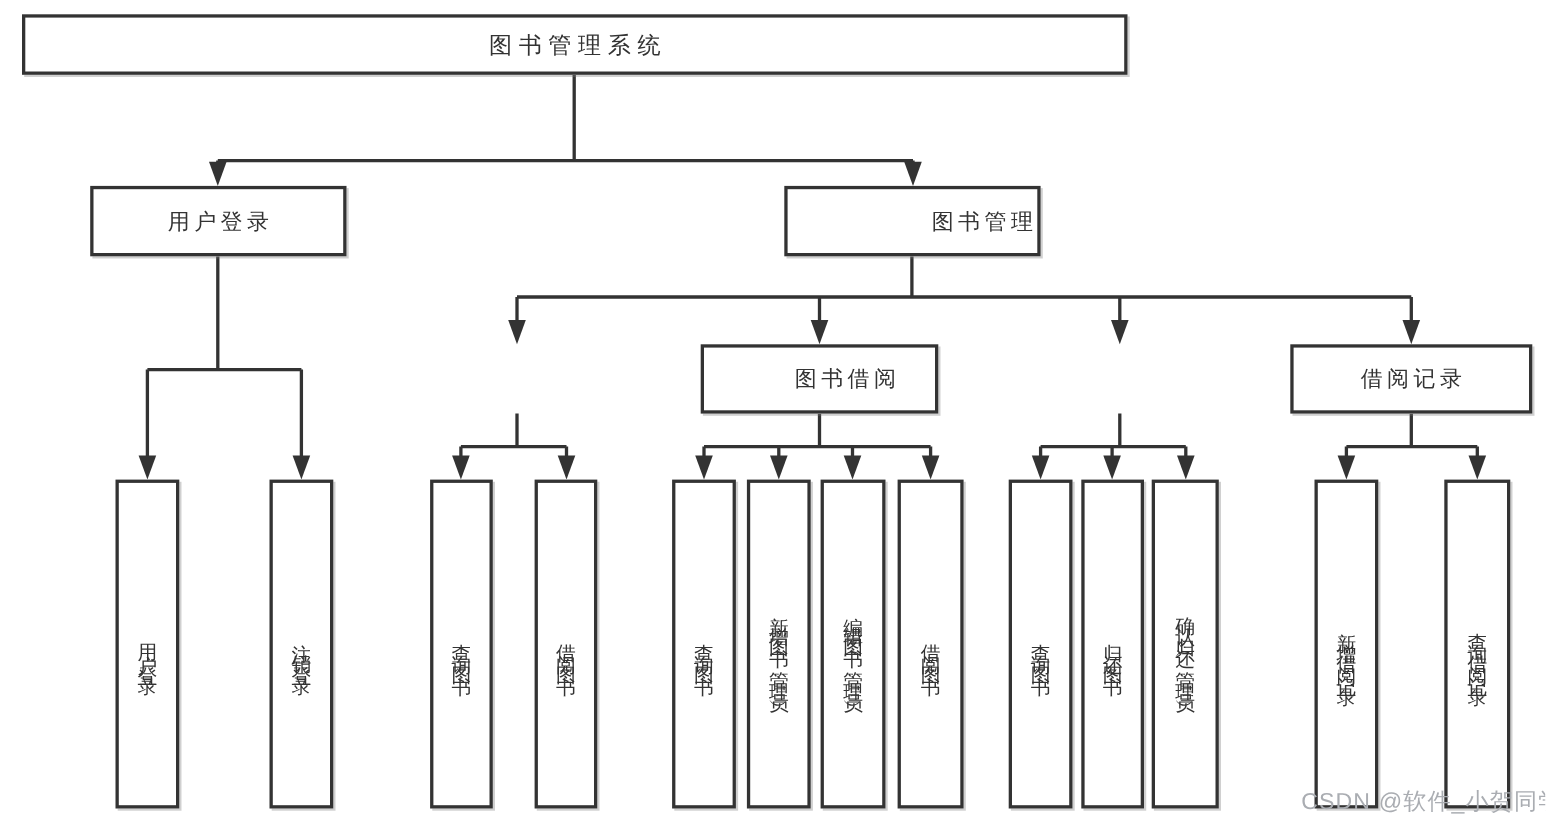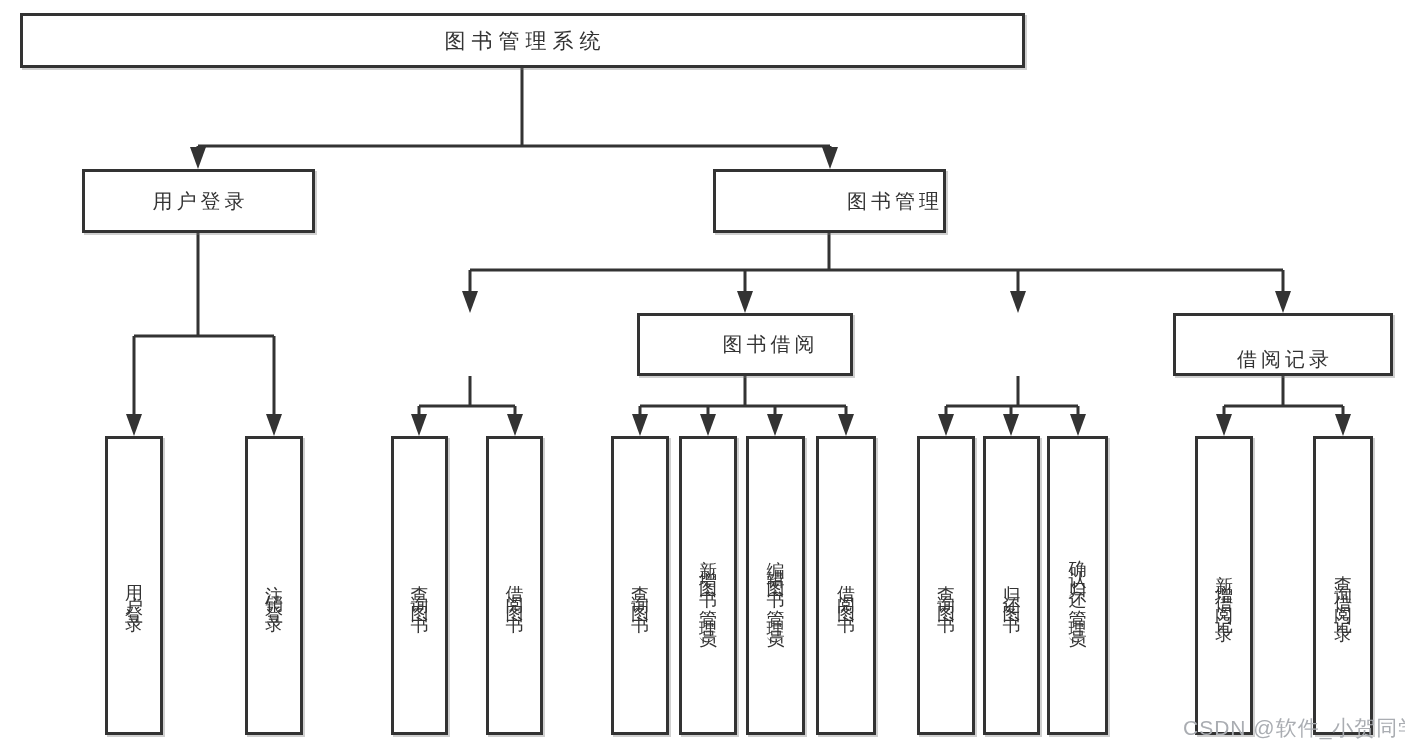--- a/index.html
+++ b/index.html
@@ -106,21 +106,21 @@
   <div class="node node-h" style="left:82px;top:169px;width:233px;height:64px;">
     <span>用户登录</span>
   </div>
   <div class="node node-h" style="left:713px;top:169px;width:233px;height:64px;justify-content:flex-end;">
     <span>图书管理</span>
   </div>
 
   <div class="node node-h" style="left:637px;top:313px;width:216px;height:63px;padding-left:47px;">
     <span>图书借阅</span>
   </div>
-  <div class="node node-h" style="left:1173px;top:313px;width:220px;height:63px;align-items:flex-end;">
+  <div class="node node-h" style="left:1173px;top:313px;width:220px;height:63px;">
     <span>借阅记录</span>
   </div>
 
   <div class="node node-v" style="left:105px;">
     <span>用户登录</span>
   </div>
   <div class="node node-v" style="left:245px;">
     <span>注销登录</span>
   </div>
 

